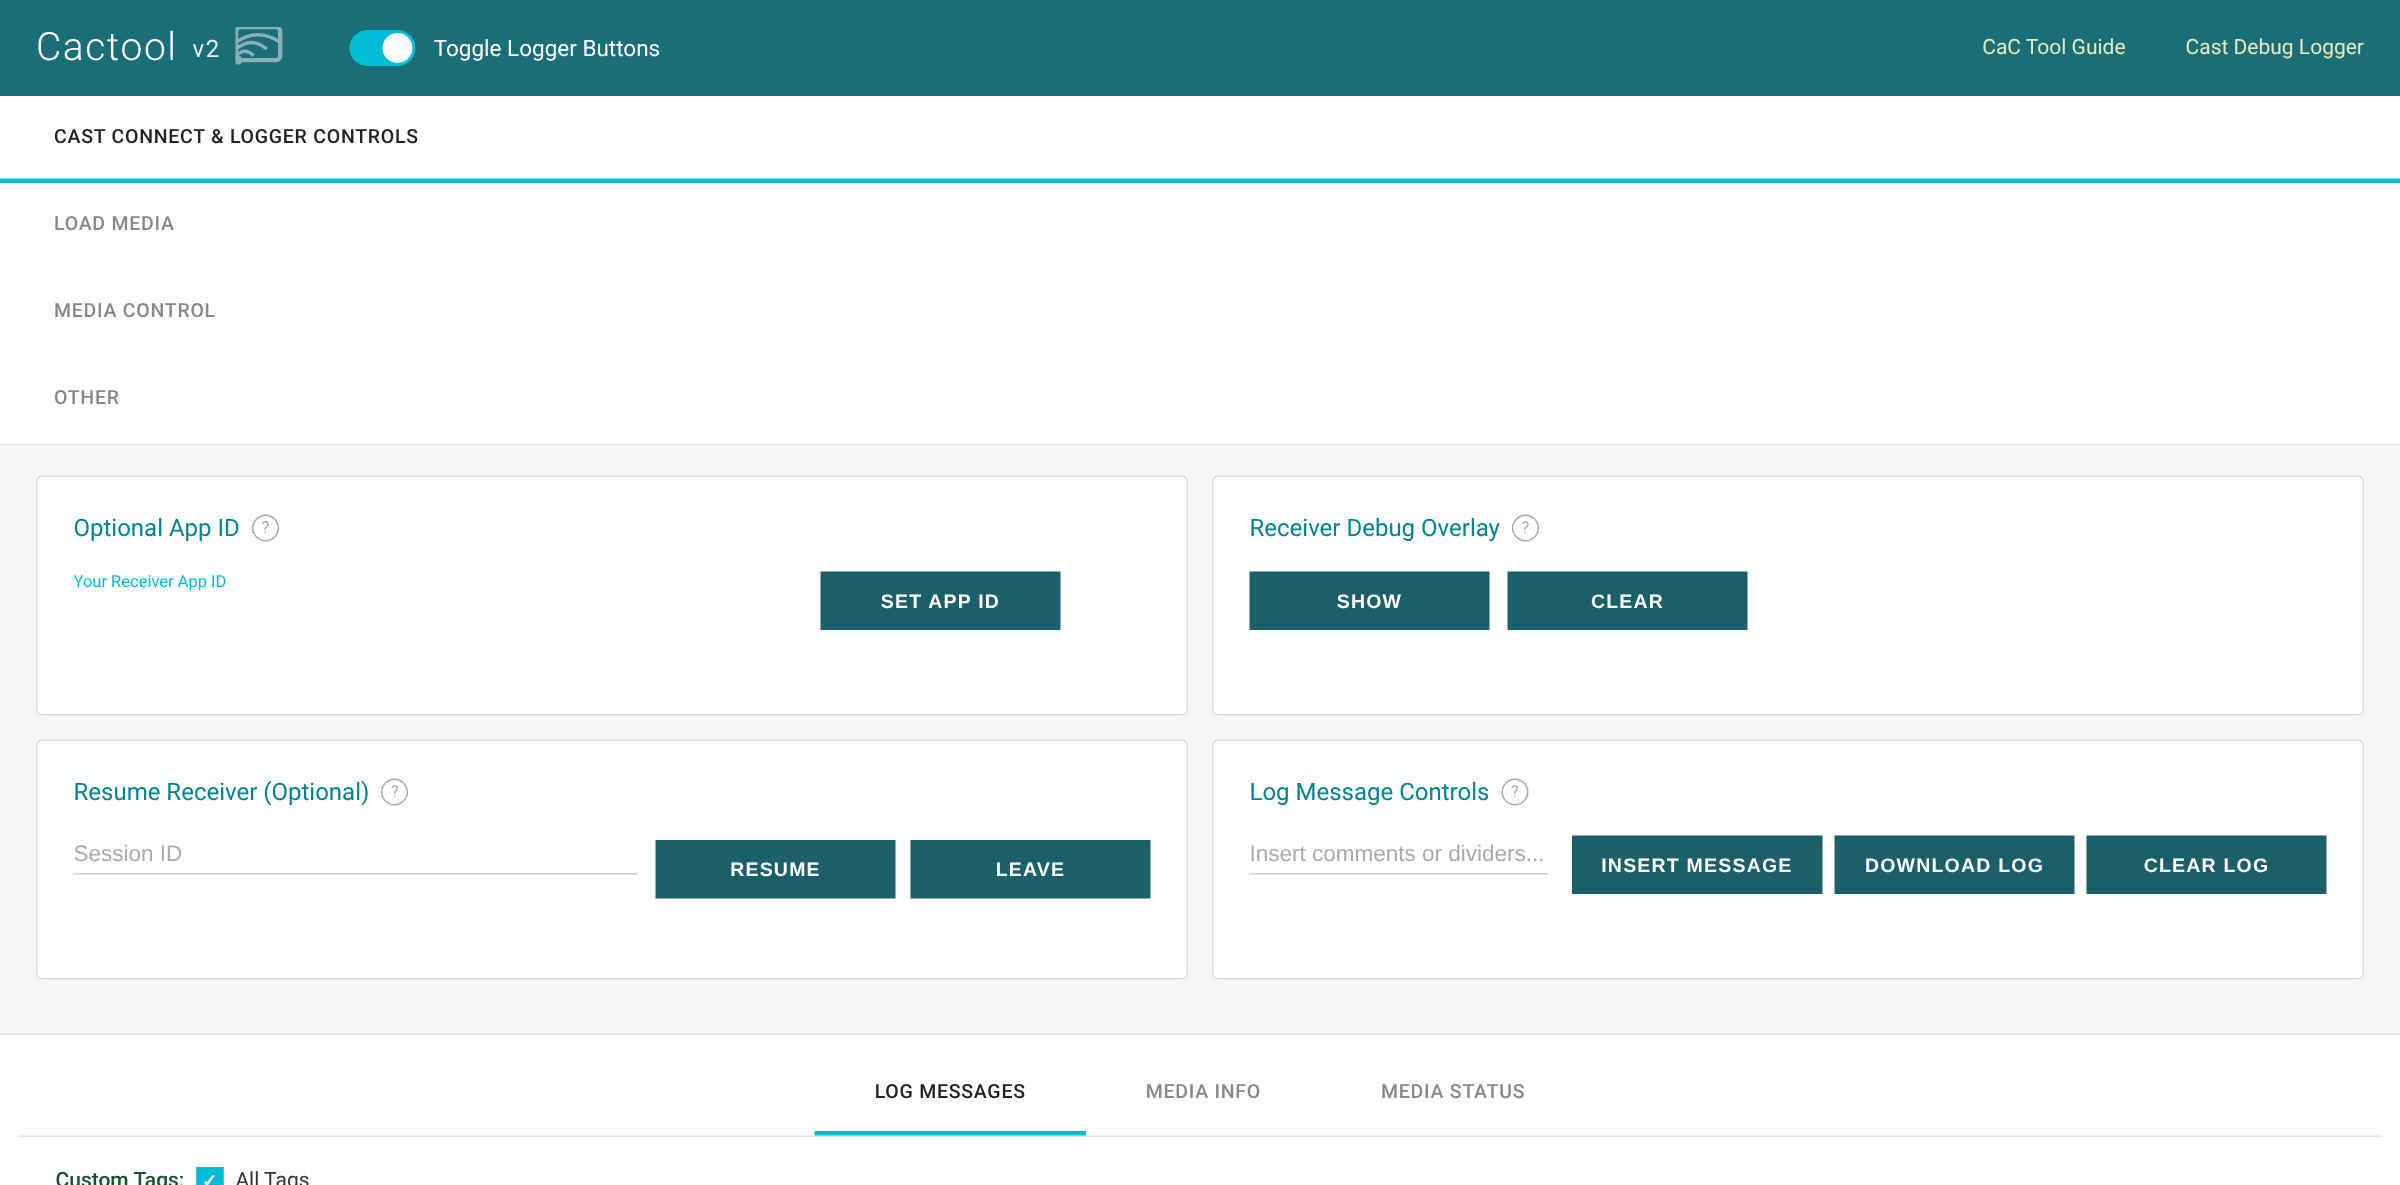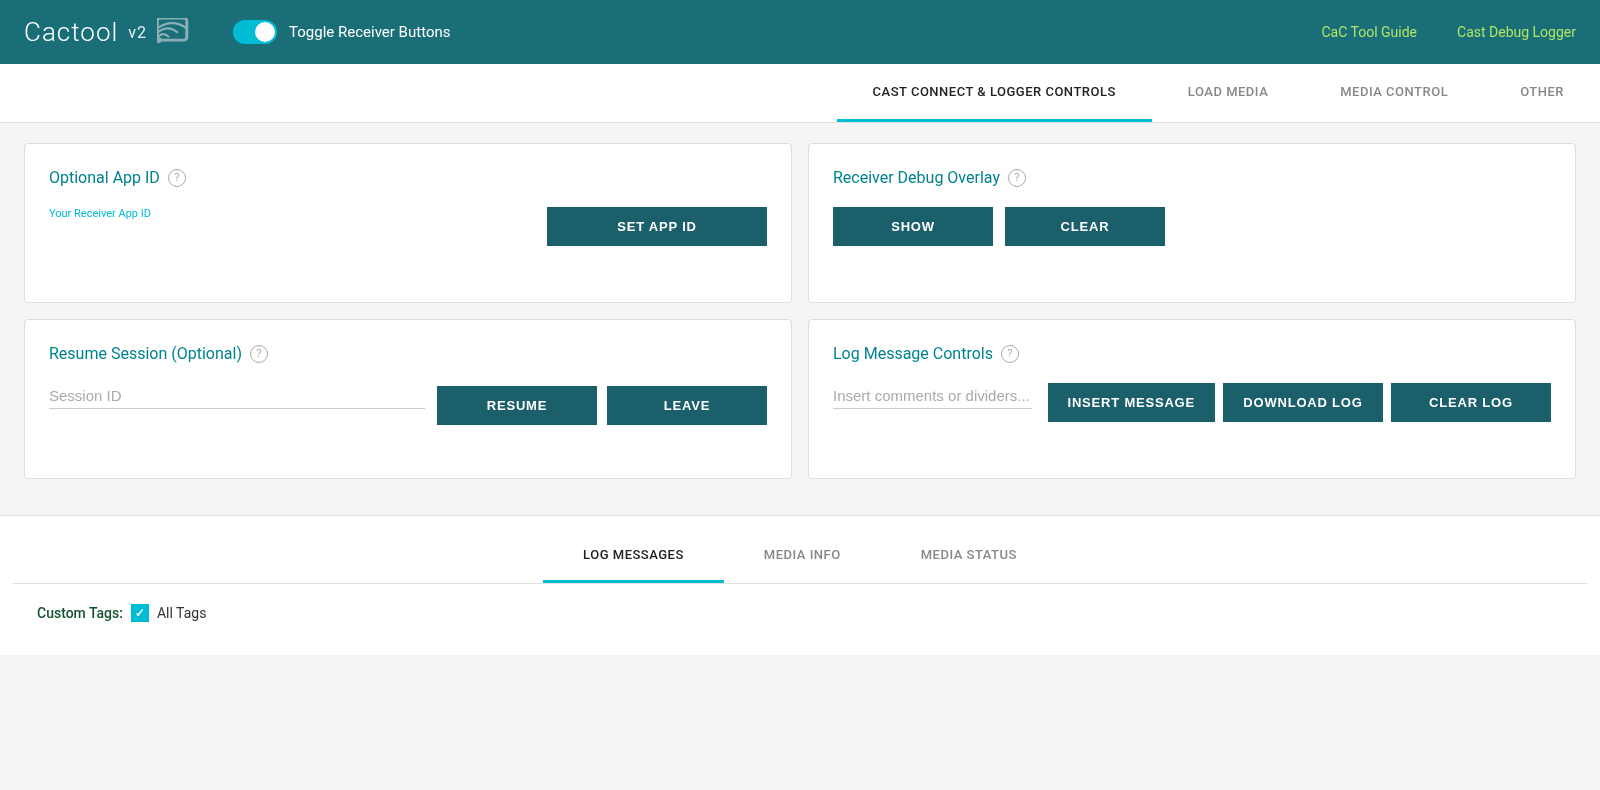--- a/index.html
+++ b/index.html
@@ -54,33 +54,34 @@
       right: 2px;
       transition: left 0.2s;
     }
     .header-nav {
       display: flex;
       gap: 40px;
       font-size: 14px;
       font-weight: 400;
     }
     .header-nav a {
-      color: #bef264;
+      color: #fef9c3;
       text-decoration: none;
       opacity: 0.9;
     }
 
     
     .main-tabs {
       background: white;
       display: flex;
       justify-content: flex-end;
       gap: 0;
       border-bottom: 1px solid #e0e0e0;
       padding: 0;
+      flex-direction: column;
     }
     .tab-item {
       padding: 20px 36px;
       font-size: 13px;
       font-weight: 500;
       letter-spacing: 0.5px;
       color: #888;
       cursor: pointer;
       border-bottom: 3px solid transparent;
       transition: color 0.2s;
@@ -190,21 +191,21 @@
     .receiver-app-layout {
       display: flex;
       align-items: flex-start;
       gap: 16px;
     }
     .receiver-app-input-area {
       flex: 1;
     }
     .receiver-app-buttons {
       display: flex;
-      flex-direction: column;
+      flex-direction: row;
       gap: 24px;
       min-width: 220px;
     }
 
     
     .debug-overlay-buttons {
       display: flex;
       gap: 12px;
     }
 
@@ -325,21 +326,21 @@
     <svg class="cast-svg" viewBox="0 0 24 19" xmlns="http://www.w3.org/2000/svg">
       <rect x="0" y="0" width="20" height="15" rx="2" ry="2" fill="none" stroke="#8ab0b5" stroke-width="2"></rect>
       <path d="M0 13 Q4 9 8 13" fill="none" stroke="#8ab0b5" stroke-width="1.5"></path>
       <path d="M0 10 Q7 4 14 10" fill="none" stroke="#8ab0b5" stroke-width="1.5"></path>
       <path d="M0 7 Q10 0 20 7" fill="none" stroke="#8ab0b5" stroke-width="1.5"></path>
       <circle cx="1" cy="15" r="2" fill="#8ab0b5"></circle>
     </svg>
   </div>
   <div class="header-toggle">
     <div class="toggle-switch"></div>
-    <span>Toggle Receiver Buttons</span>
+    <span>Toggle Logger Buttons</span>
   </div>
   <nav class="header-nav">
     <a href="#">CaC Tool Guide</a>
     <a href="#">Cast Debug Logger</a>
   </nav>
 </header>
 
 <nav class="main-tabs">
   <div class="tab-item active">CAST CONNECT &amp; LOGGER CONTROLS</div>
   <div class="tab-item">LOAD MEDIA</div>
@@ -371,21 +372,21 @@
         <span class="help-icon">?</span>
       </div>
       <div class="debug-overlay-buttons">
         <button class="btn-teal">SHOW</button>
         <button class="btn-teal">CLEAR</button>
       </div>
     </div>
 
     <div class="card">
       <div class="card-title">
-        <span>Resume Session (Optional)</span>
+        <span>Resume Receiver (Optional)</span>
         <span class="help-icon">?</span>
       </div>
       <div class="session-layout">
         <div class="session-input-area">
           <input type="text" class="text-input" placeholder="Session ID" style="">
         </div>
         <div class="session-buttons">
           <button class="btn-teal">RESUME</button>
           <button class="btn-teal">LEAVE</button>
         </div>

